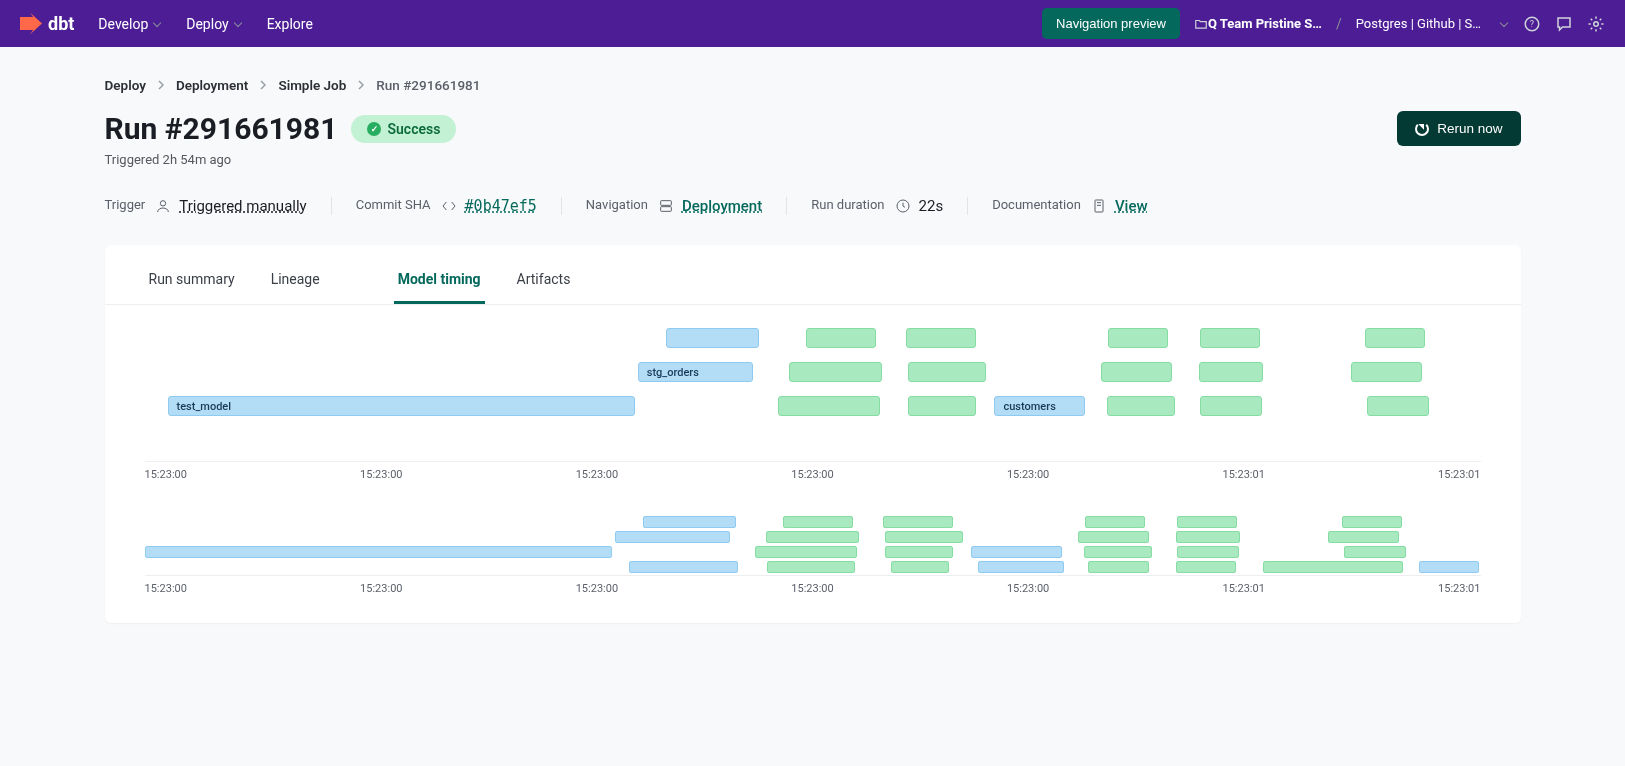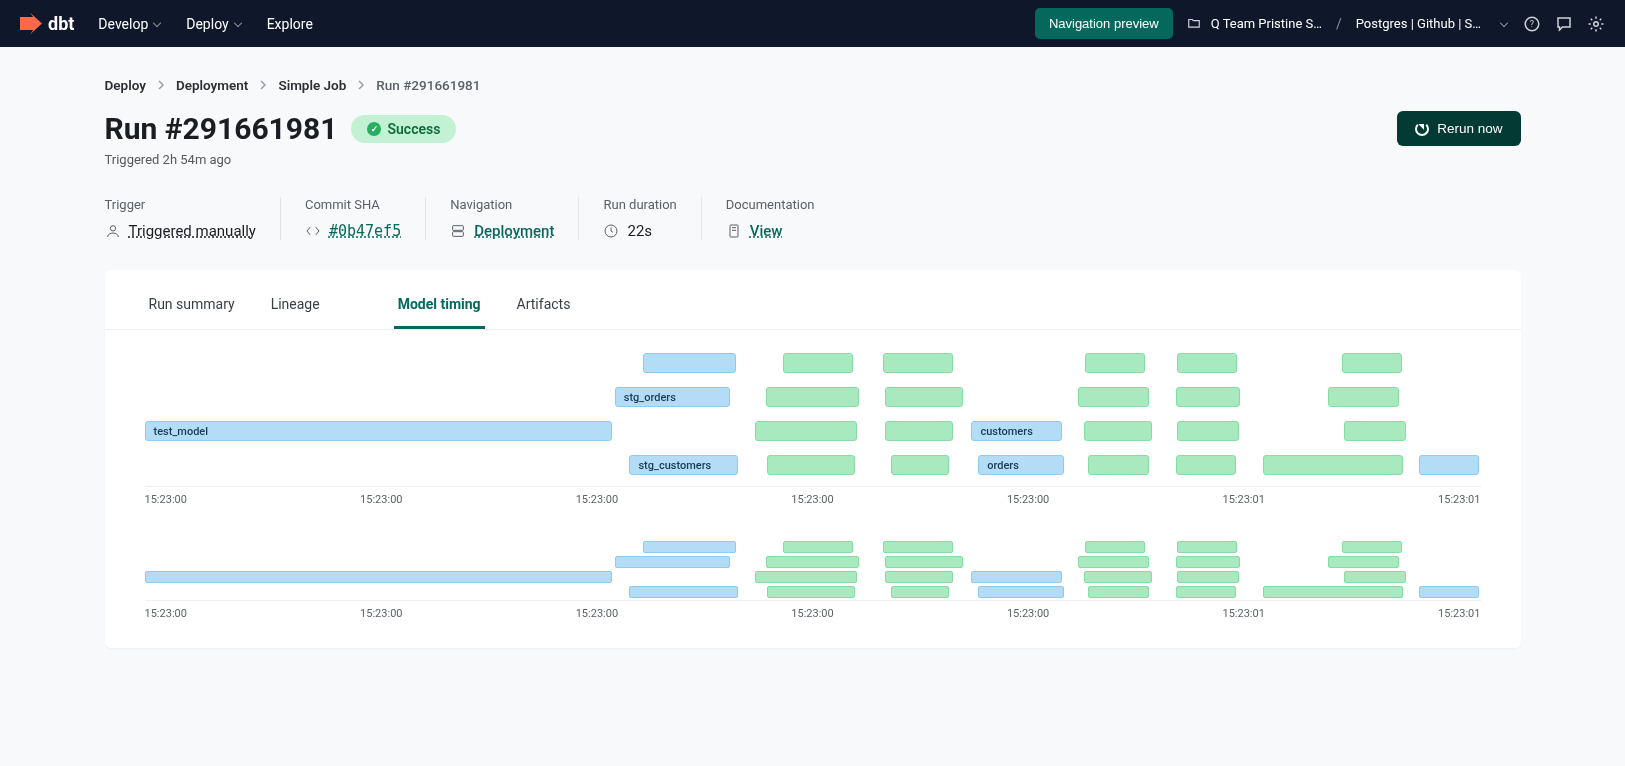--- a/index.html
+++ b/index.html
@@ -3,21 +3,21 @@
   <meta charset="utf-8">
   <style>
     * { box-sizing: border-box; margin: 0; padding: 0; }
     body {
       font-family: -apple-system, BlinkMacSystemFont, "Segoe UI", Roboto, Helvetica, Arial, sans-serif;
       background: #f8f9fa;
       color: #1a1d23;
       font-size: 14px;
     }
     .navbar {
-      background: #0f172a;
+      background: #4c1d95;
       height: 47px;
       display: flex;
       align-items: center;
       padding: 0 20px;
       justify-content: space-between;
     }
     .nav-left {
       display: flex;
       align-items: center;
       gap: 24px;
@@ -69,25 +69,25 @@
       color: #fff;
       border: none;
       padding: 8px 14px;
       border-radius: 5px;
       font-size: 13px;
       cursor: pointer;
       font-weight: 500;
     }
     .folder-pill {
       display: flex;
-      align-items: flex-start;
-      gap: 10px;
+      align-items: flex-end;
+      gap: 0;
       color: #fff;
       font-size: 13px;
-      font-weight: 400;
+      font-weight: 700;
     }
     .slash { color: #8a8f99; }
     .env-str { color: #fff; font-size: 13px; display:flex; align-items:center; gap:18px;}
     .icon-btn {
       width: 18px; height: 18px;
       display: flex; align-items: center; justify-content: center;
       color: #cfd3d9;
       cursor: pointer;
     }
     
@@ -129,21 +129,21 @@
       padding:10px 18px; border-radius:6px; font-size:13.5px; font-weight:500;
       display:flex; align-items:center; gap:8px; cursor:pointer;
     }
     .refresh-icon { width:14px;height:14px; border:2px solid #fff; border-radius:50%; border-top-color:transparent; position:relative;}
     .refresh-icon::after{content:'';position:absolute;top:-4px;right:-1px;border:4px solid transparent;border-bottom-color:#fff;transform:rotate(45deg);}
     
     .meta-row {
       padding: 30px 56px 20px;
       display:flex; gap:0;
     }
-    .meta-cell { padding:0 24px; border-right:1px solid #e2e4e8; display:flex; flex-direction:column; gap:10px;}
+    .meta-cell { padding:0 24px; border-right:1px solid #e2e4e8; display:flex; gap:10px;}
     .meta-cell:first-child{padding-left:0;}
     .meta-cell:last-child{border-right:none;}
     .meta-label{color:#5a5f69;font-size:13px;}
     .meta-val{display:flex;align-items:center;gap:8px;font-size:15px;color:#1a1d23;}
     .meta-val a{color:#04695c;font-weight:500;text-decoration:underline dotted;}
     .mono{font-family:ui-monospace,Menlo,monospace;}
     .card {
       margin: 10px 56px 40px;
       background:#fff; border-radius:6px; box-shadow:0 1px 2px rgba(0,0,0,0.04);
       padding: 0 0 28px;
@@ -151,21 +151,21 @@
     .tabs {
       display:flex; gap:28px; border-bottom:1px solid #eceef1; padding:18px 40px 0;
       margin:0 0 16px;
     }
     .tab { padding:8px 4px 14px; color:#3a3e46; font-size:14px; cursor:pointer; border-bottom:3px solid transparent;}
     .tab.active{color:#04695c;font-weight:700;border-bottom-color:#04695c;margin-left:42px;}
     
     .timeline{position:relative; padding:0 40px;}
     .main-chart{position:relative; height:140px;}
     .track{position:relative;height:34px;}
-    .bar{position:absolute;height:20px;top:7px;border-radius:3px;font-size:11px;display:flex;align-items:center;padding:0 8px;color:#1a3a5a;font-weight:500;white-space:nowrap;overflow:hidden;}
+    .bar{position:absolute;height:20px;top:7px;border-radius:3px;font-size:11px;display:flex;align-items:center;padding:0 8px;color:#1a3a5a;font-weight:500;white-space:nowrap;overflow:hidden;margin-left:23px;}
     .blue{background:#b3ddf7;border:1px solid #8fcaf0;}
     .green{background:#a8e9c0;border:1px solid #85dda4;}
     .axis{display:flex;justify-content:space-between;font-size:11px;color:#5a5f69;padding:6px 0 0;border-top:1px solid #eceef1;}
     .mini-chart{margin-top:34px;}
     .mini-track{position:relative;height:15px;}
     .mb{position:absolute;height:12px;top:1px;border-radius:2px;}
     
     svg{flex-shrink:0;}
   </style>
 </head>
@@ -336,30 +336,20 @@
             <div class="bar green" style="left: 88.6%; width: 5.3%;"></div>
           </div>
           <div class="track">
             <div class="bar blue" style="left: 0%; width: 35%;">test_model</div>
             <div class="bar green" style="left: 45.7%; width: 7.6%;"></div>
             <div class="bar green" style="left: 55.4%; width: 5.1%;"></div>
             <div class="bar blue" style="left: 61.9%; width: 6.8%;">customers</div>
             <div class="bar green" style="left: 70.3%; width: 5.1%;"></div>
             <div class="bar green" style="left: 77.3%; width: 4.6%;"></div>
             <div class="bar green" style="left: 89.8%; width: 4.6%;"></div>
-          </div>
-          <div class="track">
-            <div class="bar blue" style="left: 36.3%; width: 8.1%;">stg_customers</div>
-            <div class="bar green" style="left: 46.6%; width: 6.6%;"></div>
-            <div class="bar green" style="left: 55.9%; width: 4.3%;"></div>
-            <div class="bar blue" style="left: 62.4%; width: 6.4%;">orders</div>
-            <div class="bar green" style="left: 70.6%; width: 4.6%;"></div>
-            <div class="bar green" style="left: 77.2%; width: 4.5%;"></div>
-            <div class="bar green" style="left: 83.7%; width: 10.5%;"></div>
-            <div class="bar blue" style="left: 95.4%; width: 4.5%;"></div>
           </div>
         </div>
       <div class="axis" id="axis-main">
           <span>15:23:00</span>
           <span>15:23:00</span>
           <span>15:23:00</span>
           <span>15:23:00</span>
           <span>15:23:00</span>
           <span>15:23:01</span>
           <span>15:23:01</span>

